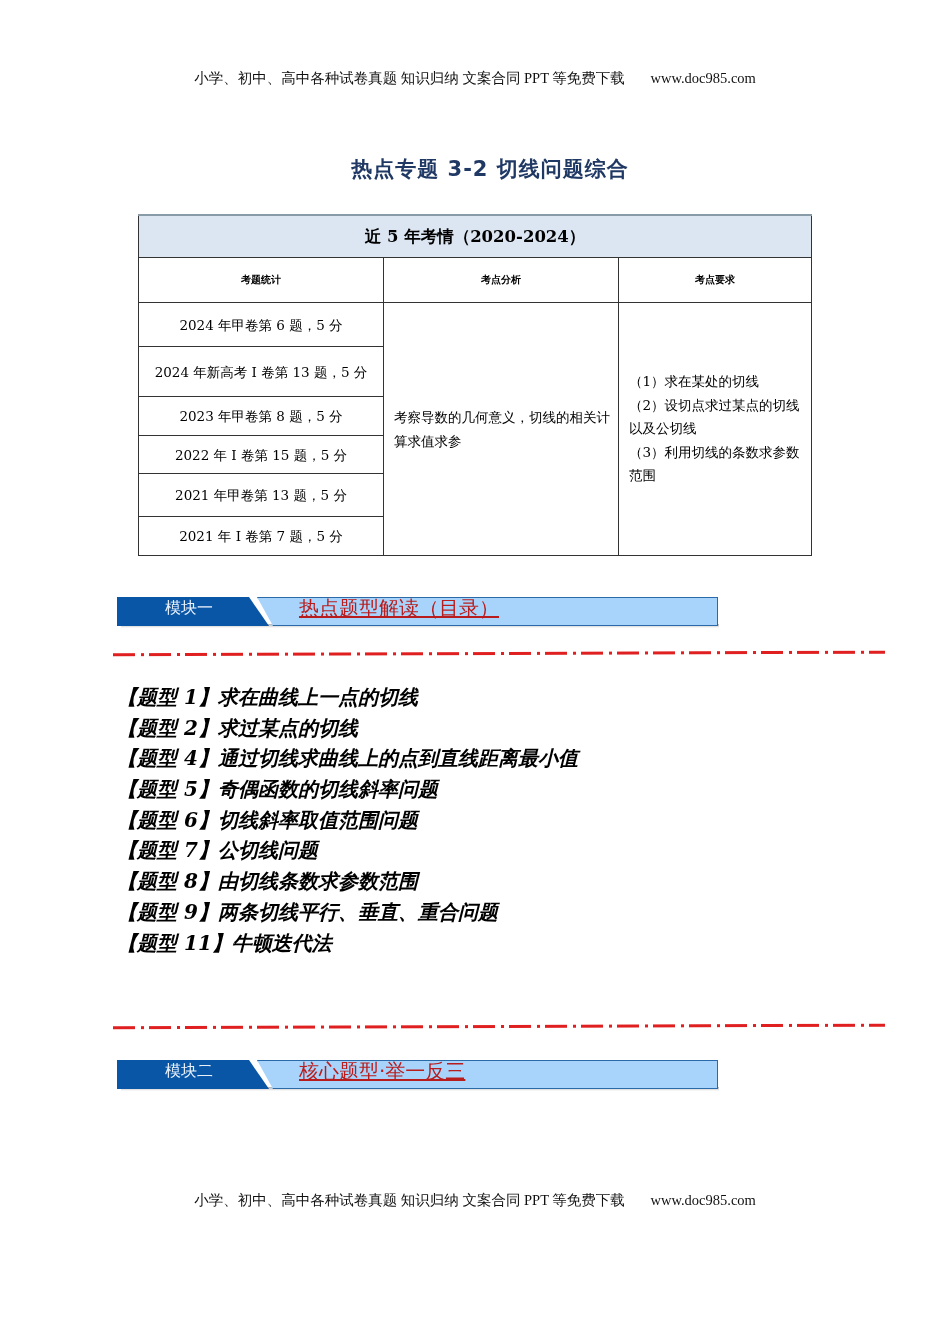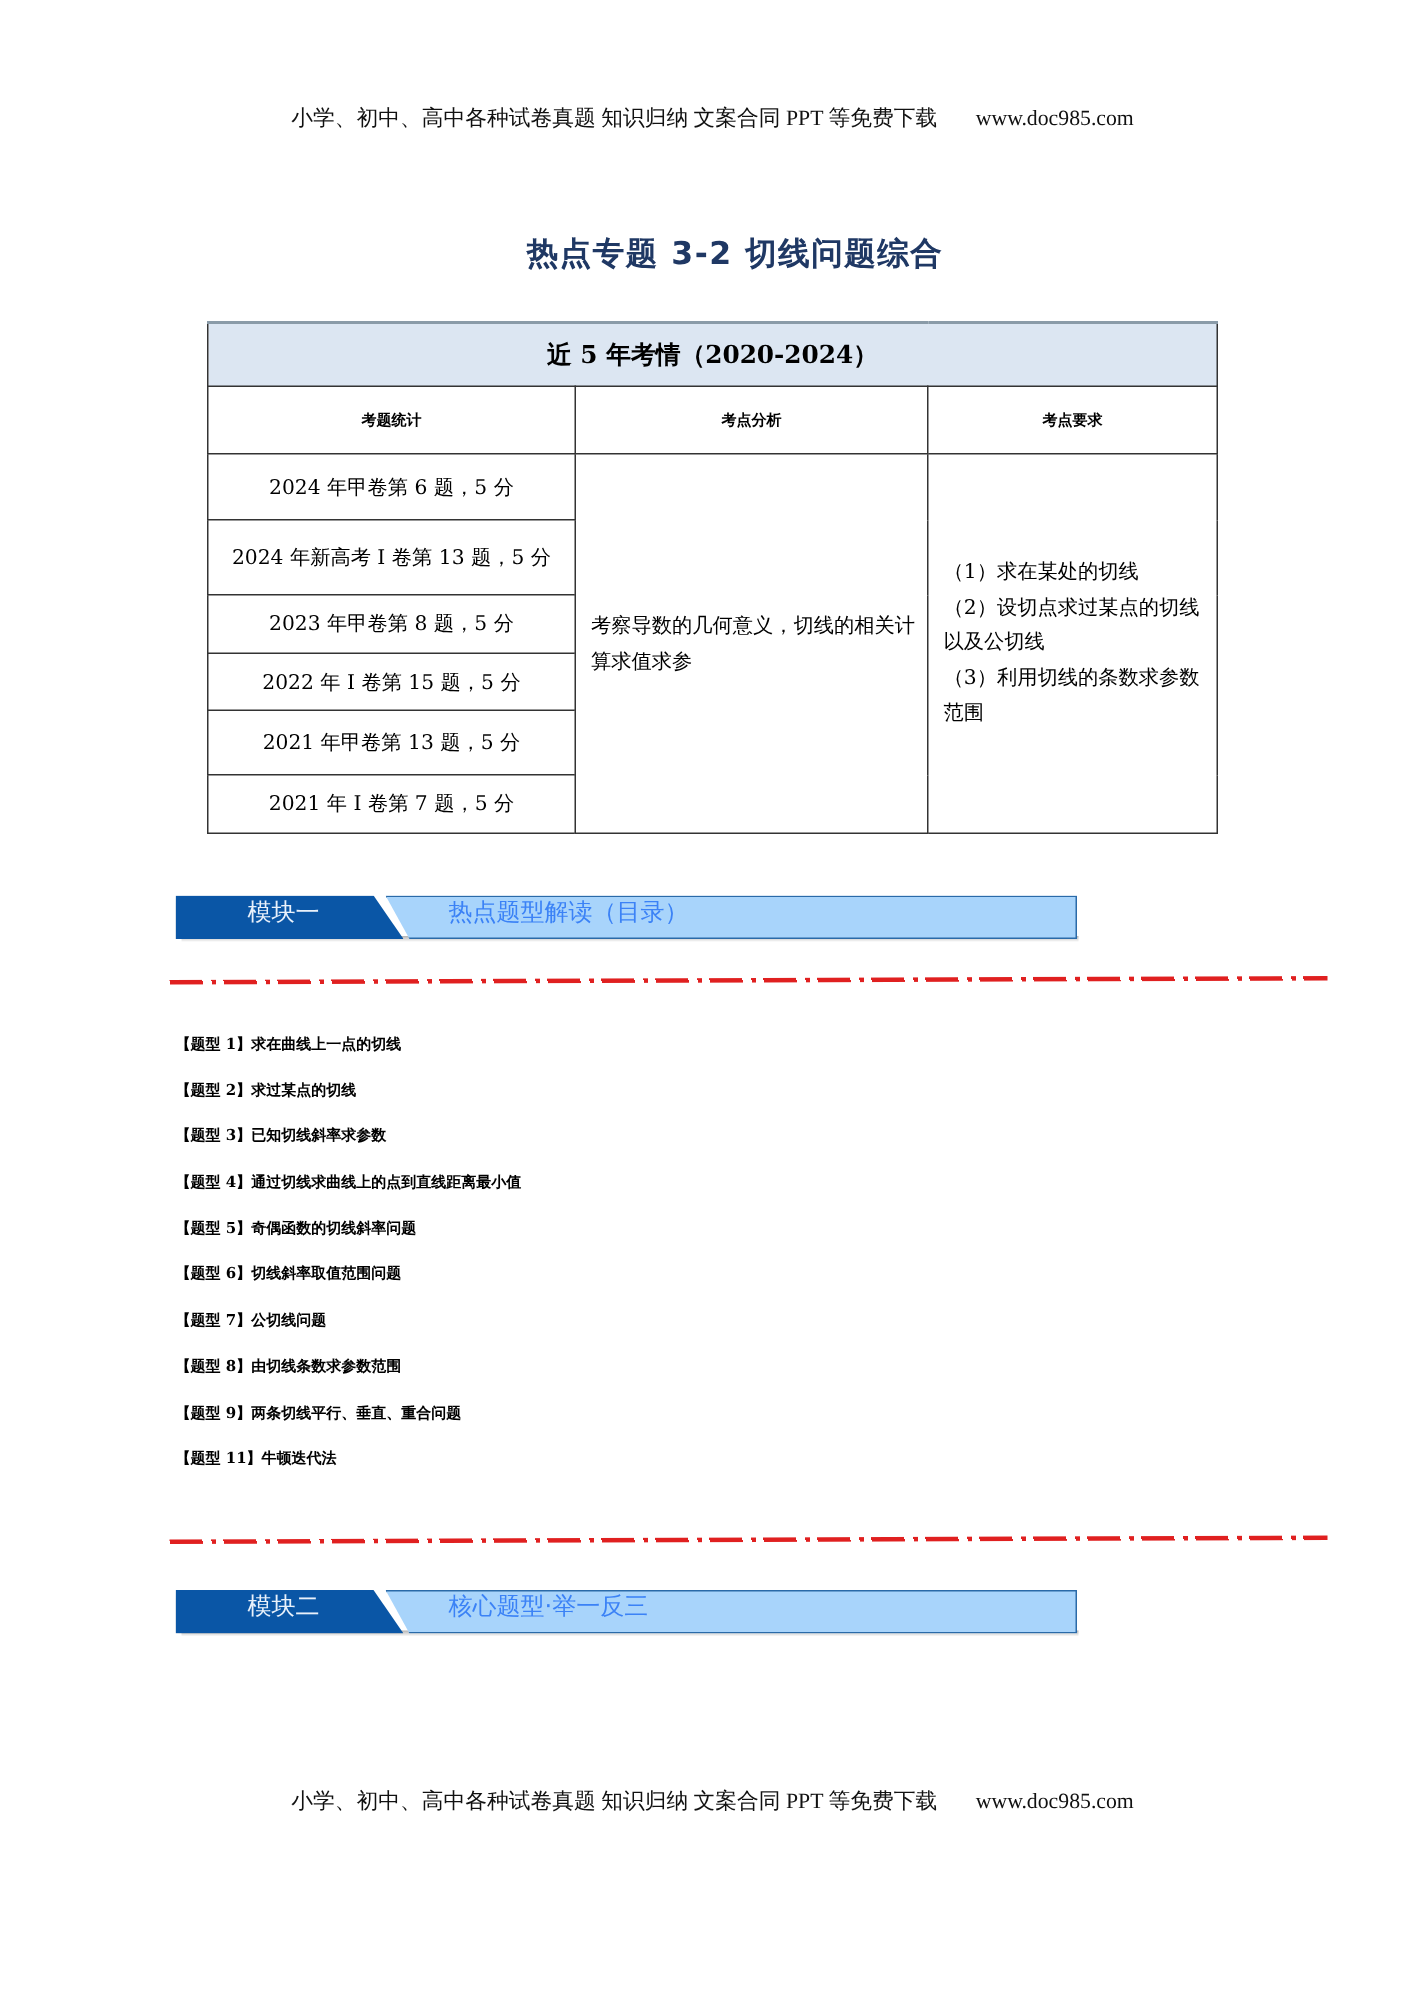--- a/index.html
+++ b/index.html
@@ -51,39 +51,39 @@
     position: absolute; left: 48px; top: 0px; font-family: "DejaVu Sans", sans-serif;
     font-size: 16px; color: #e9f1fb; line-height: 22px;
   }
   .module .bar {
     position: absolute; left: 140px; top: 0; width: 459px; height: 27px;
     background: #a8d4fb; border: 1px solid #2a6aa8;
     clip-path: polygon(0 0, 100% 0, 100% 100%, 16px 100%);
   }
   .module .bar-label {
     position: absolute; left: 182px; top: 0; font-family: "DejaVu Sans", sans-serif;
-    font-size: 16px; color: #3b82f6; line-height: 22px;
+    font-size: 20px; color: #b91c1c; line-height: 22px; text-decoration: underline;
   }
   .module .shadow {
     position: absolute; left: 4px; top: 27px; width: 598px; height: 4px;
     background: linear-gradient(rgba(0,0,0,0.3), rgba(0,0,0,0));
   }
 
   .dash-line {
     position: absolute; left: 113px; width: 772px; height: 3px;
     background: repeating-linear-gradient(90deg,
       #e02020 0px, #e02020 22px, transparent 22px, transparent 28px,
       #e02020 28px, #e02020 31px, transparent 31px, transparent 36px);
     transform: rotate(-0.2deg);
   }
 
   .toc { position: absolute; left: 117px; top: 686px; }
   .toc-item {
-    font-size: 10px; font-weight: bold; height: 30.7px; line-height: 22px;
-    font-family: "DejaVu Serif", serif; white-space: nowrap;
+    font-size: 20px; font-weight: bold; height: 30.7px; line-height: 22px;
+    font-family: "DejaVu Serif", serif; white-space: nowrap; font-style: italic;
   }
 </style>
 </head>
 <body>
 
 <div class="header-bar">
   <span>小学、初中、高中各种试卷真题  知识归纳  文案合同  PPT 等免费下载</span>
   <span class="site">www.doc985.com</span>
 </div>
 
@@ -132,21 +132,20 @@
   <div class="tag"></div>
   <span class="tag-label">模块一</span>
   <span class="bar-label">热点题型解读（目录）</span>
 </div>
 
 <div class="dash-line" style="top:652px;"></div>
 
 <div class="toc">
   <div class="toc-item">【题型 1】求在曲线上一点的切线</div>
   <div class="toc-item">【题型 2】求过某点的切线</div>
-  <div class="toc-item">【题型 3】已知切线斜率求参数</div>
   <div class="toc-item">【题型 4】通过切线求曲线上的点到直线距离最小值</div>
   <div class="toc-item">【题型 5】奇偶函数的切线斜率问题</div>
   <div class="toc-item">【题型 6】切线斜率取值范围问题</div>
   <div class="toc-item">【题型 7】公切线问题</div>
   <div class="toc-item">【题型 8】由切线条数求参数范围</div>
   <div class="toc-item">【题型 9】两条切线平行、垂直、重合问题</div>
   <div class="toc-item">【题型 11】牛顿迭代法</div>
 </div>
 
 <div class="dash-line" style="top:1025px;"></div>

